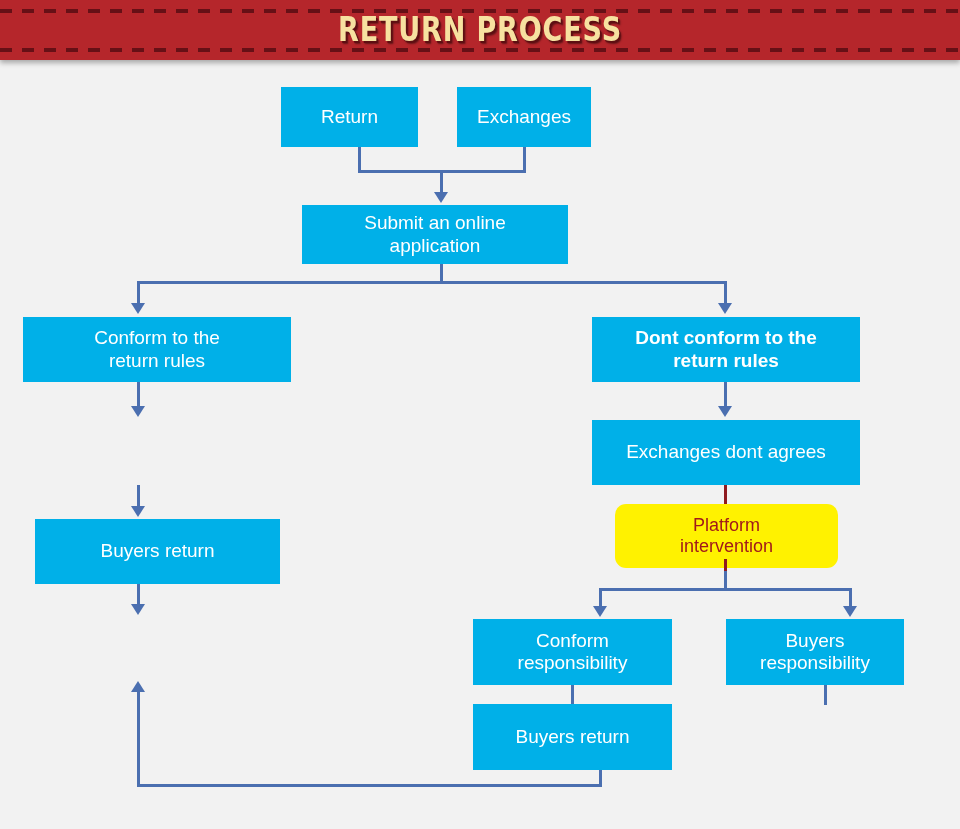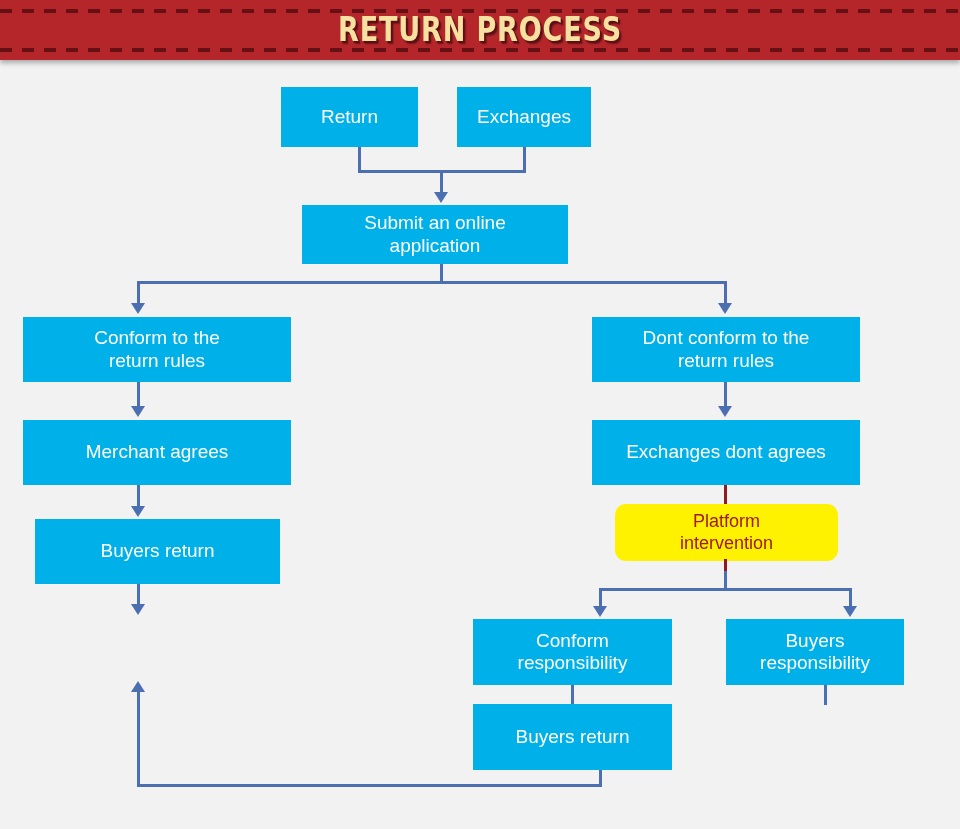--- a/index.html
+++ b/index.html
@@ -180,34 +180,31 @@
 
   <div class="node" style="left:457px; top:87px; width:134px; height:60px;">
     <span class="node-text">Exchanges</span>
   </div>
 
   <div class="node" style="left:23px; top:317px; width:268px; height:65px;">
     <span class="node-text">Conform to the
 return rules</span>
   </div>
 
-  <div class="node" style="left:592px; top:317px; width:268px; height:65px;">
+  <div class="node" style="left:592px; top:317px; width:268px; height:65px;font-weight:bold;">
     <span class="node-text">Dont conform to the
 return rules</span>
   </div>
 
-  <div class="node" style="left:23px; top:420px; width:268px; height:65px;">
-    <span class="node-text">Merchant agrees</span>
-  </div>
 
   <div class="node" style="left:592px; top:420px; width:268px; height:65px;">
     <span class="node-text">Exchanges dont agrees</span>
   </div>
 
-  <div class="node yellow" style="left:615px; top:504px; width:223px; height:57px;">
+  <div class="node yellow" style="left:615px; top:504px; width:223px; height:64px;">
     <span class="node-text">Platform
 intervention</span>
   </div>
 
   <div class="node" style="left:35px; top:519px; width:245px; height:65px;">
     <span class="node-text">Buyers return</span>
   </div>
 
 
   <div class="node" style="left:473px; top:619px; width:199px; height:66px;">

